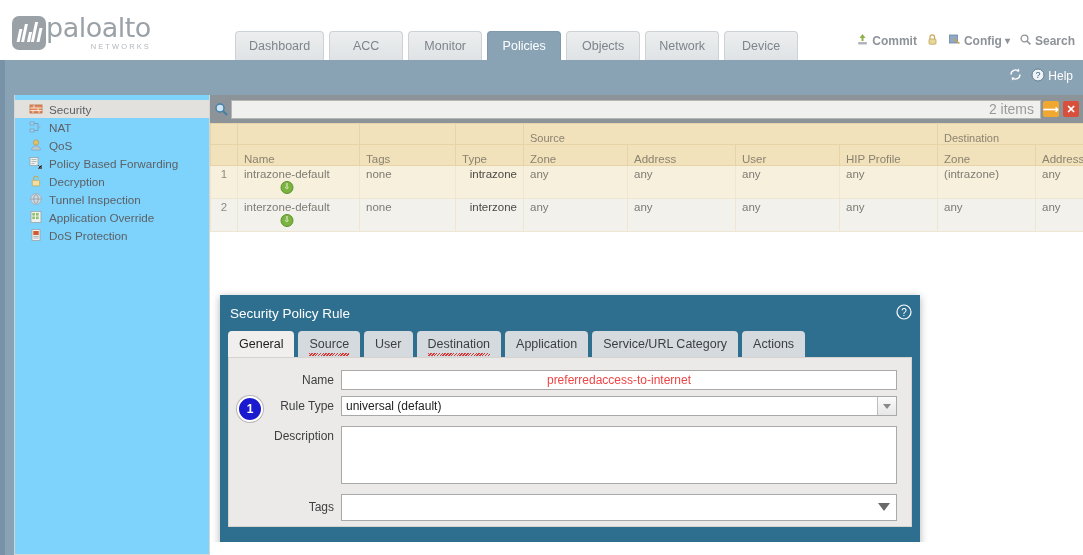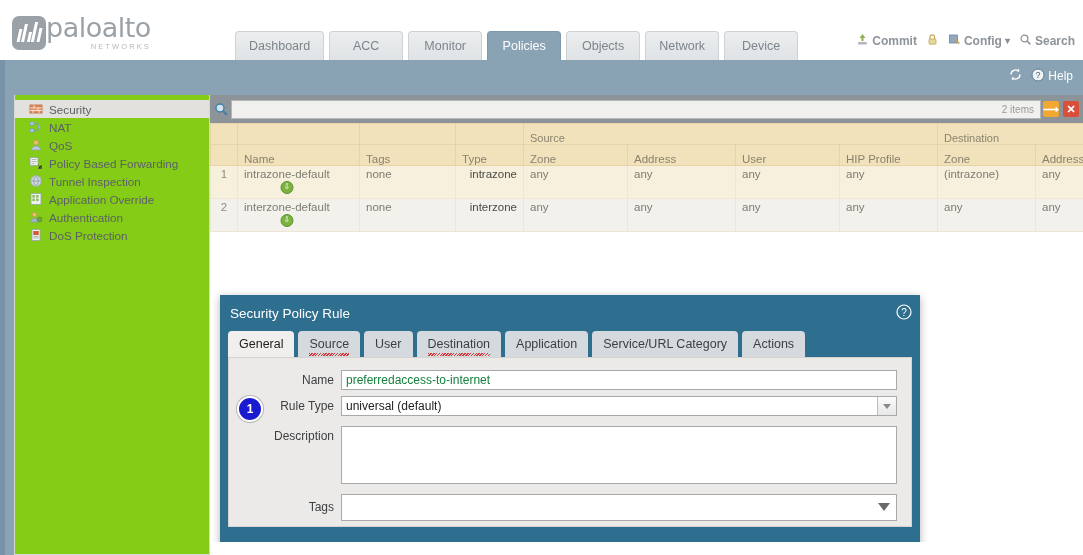--- a/index.html
+++ b/index.html
@@ -83,21 +83,21 @@
     background:#8aa3b4;
   }
   .leftrail-dark{
     position:absolute;left:0;top:60px;width:5px;height:495px;
     background:#7893a7;
   }
 
   
   .sidebar{
     position:absolute;left:14px;top:95px;width:196px;height:460px;
-    background:#84cc16;border:1px solid #d8d6d2;border-top:none;
+    background:#7dd3fc;border:1px solid #d8d6d2;border-top:none;
     box-sizing:border-box;
   }
   .side-item{
     height:18px;display:flex;align-items:center;gap:6px;
     padding:0 0 0 14px;color:#5d6166;font-size:11.7px;cursor:pointer;
   }
   .side-item:first-child{background:#e3e1dd;}
   .side-list{padding-top:5px;}
   .si-icon{width:14px;height:14px;flex:none;position:relative;}
 
@@ -109,21 +109,21 @@
   .searchbar{
     position:absolute;left:210px;top:95px;width:873px;height:28px;
     background:#8d9499;
     display:flex;align-items:center;
   }
   .searchbar .mag{margin-left:4px;width:15px;height:15px;}
   .searchbox{
     flex:1;height:19px;margin:0 2px 0 2px;background:#f0f0ee;
     border:1px solid #b6b6b2;box-sizing:border-box;
     display:flex;align-items:center;justify-content:flex-end;
-    padding-right:6px;color:#9a9a96;font-size:10px;
+    padding-right:6px;color:#9a9a96;font-size:14px;
   }
   .sb-btn{
     width:16px;height:16px;margin-right:4px;border-radius:2px;
     display:flex;align-items:center;justify-content:center;
     font-size:11px;color:#fff;cursor:pointer;font-weight:bold;
   }
   .sb-arrow{background:#f0a830;}
   .sb-close{background:#d8503c;}
 
   
@@ -189,22 +189,23 @@
     position:absolute;left:8px;top:62px;width:684px;height:170px;
     background:#eceae8;border:1px solid #d6d3cf;box-sizing:border-box;
   }
   .frow{display:flex;align-items:flex-start;margin:0 0 6px 0;}
   .flabel{
     width:105px;text-align:right;padding-right:7px;font-size:12px;color:#3d3f41;
     line-height:20px;flex:none;
   }
   .finput{
     width:560px;height:20px;background:#ffffff;border:1px solid #a9a9a9;
-    box-sizing:border-box;font-size:12px;color:#15803d;padding:0 4px;
+    box-sizing:border-box;font-size:12px;color:#ef4444;padding:0 4px;
     line-height:18px;
+    text-align:center;
   }
   .fselect{
     width:560px;height:20px;background:#ffffff;border:1px solid #a9a9a9;
     box-sizing:border-box;font-size:12px;color:#222;padding:0 4px;
     line-height:18px;display:flex;align-items:center;position:relative;
   }
   .caret{
     position:absolute;right:0;top:0;width:18px;height:18px;
     background:linear-gradient(#fbfbfb,#e7e7e7);border-left:1px solid #bdbdbd;
     display:flex;align-items:center;justify-content:center;cursor:pointer;
@@ -380,20 +381,29 @@
       <span class="si-icon">
         <svg width="14" height="14" viewBox="0 0 14 14">
             <rect x="1" y="1.5" width="8" height="8" fill="#eef0ee" stroke="#9aa3a9" stroke-width=".8"></rect>
             <path d="M2.5 3.5h5M2.5 5.5h5M2.5 7.5h3" stroke="#9aa3a9" stroke-width=".7"></path>
             <path d="M9 9 l3.5 3.5M9 12.5h3.5v-3.5" stroke="#5d5d5d" stroke-width="1"></path>
           </svg>
       </span>
       <span>Policy Based Forwarding</span>
     </div>
 
+    <div class="side-item">
+      <span class="si-icon">
+        <svg width="14" height="14" viewBox="0 0 14 14">
+            <path d="M4.5 6.5V4.6a2.4 2.4 0 0 1 4.8 0" fill="none" stroke="#c8a85a" stroke-width="1.1"></path>
+            <rect x="3.2" y="6.3" width="7.5" height="5.6" rx="1" fill="#f0dfa4" stroke="#bda45c" stroke-width=".8"></rect>
+          </svg>
+      </span>
+      <span>Decryption</span>
+    </div>
 
     <div class="side-item">
       <span class="si-icon">
         <svg width="14" height="14" viewBox="0 0 14 14">
             <circle cx="7" cy="7" r="5.4" fill="#cfd9e0" stroke="#9aa8b2" stroke-width=".8"></circle>
             <ellipse cx="7" cy="7" rx="2.2" ry="4.2" fill="none" stroke="#8e9ba5" stroke-width=".8"></ellipse>
             <path d="M1.8 7h10.4" stroke="#8e9ba5" stroke-width=".8"></path>
           </svg>
       </span>
       <span>Tunnel Inspection</span>
@@ -405,30 +415,20 @@
             <rect x="2" y="1.5" width="10" height="11" fill="#eef1ee" stroke="#9aa3a9" stroke-width=".8"></rect>
             <rect x="3.3" y="3" width="2.6" height="2.6" fill="#8fbf6a"></rect>
             <rect x="7" y="3" width="2.6" height="2.6" fill="#8fbf6a"></rect>
             <rect x="3.3" y="6.5" width="2.6" height="2.6" fill="#8fbf6a"></rect>
             <rect x="7" y="6.5" width="2.6" height="2.6" fill="#8fbf6a"></rect>
           </svg>
       </span>
       <span>Application Override</span>
     </div>
 
-    <div class="side-item">
-      <span class="si-icon">
-        <svg width="14" height="14" viewBox="0 0 14 14">
-            <circle cx="5.5" cy="4.6" r="2.4" fill="#e4c06a" stroke="#b79646" stroke-width=".7"></circle>
-            <path d="M1.5 12a4 3.6 0 0 1 8 0z" fill="#9fb8cc" stroke="#7f97ab" stroke-width=".7"></path>
-            <circle cx="10.6" cy="9.4" r="2.3" fill="#6fa845" stroke="#4e7d2e" stroke-width=".7"></circle>
-          </svg>
-      </span>
-      <span>Authentication</span>
-    </div>
 
     <div class="side-item">
       <span class="si-icon">
         <svg width="14" height="14" viewBox="0 0 14 14">
             <rect x="3" y="1.5" width="8" height="11" fill="#f2f3f1" stroke="#9aa3a9" stroke-width=".8"></rect>
             <rect x="4.3" y="3" width="5.4" height="4" fill="#d4592f"></rect>
             <path d="M4.3 8.4h5.4M4.3 10h5.4" stroke="#9aa3a9" stroke-width=".8"></path>
           </svg>
       </span>
       <span>DoS Protection</span>

